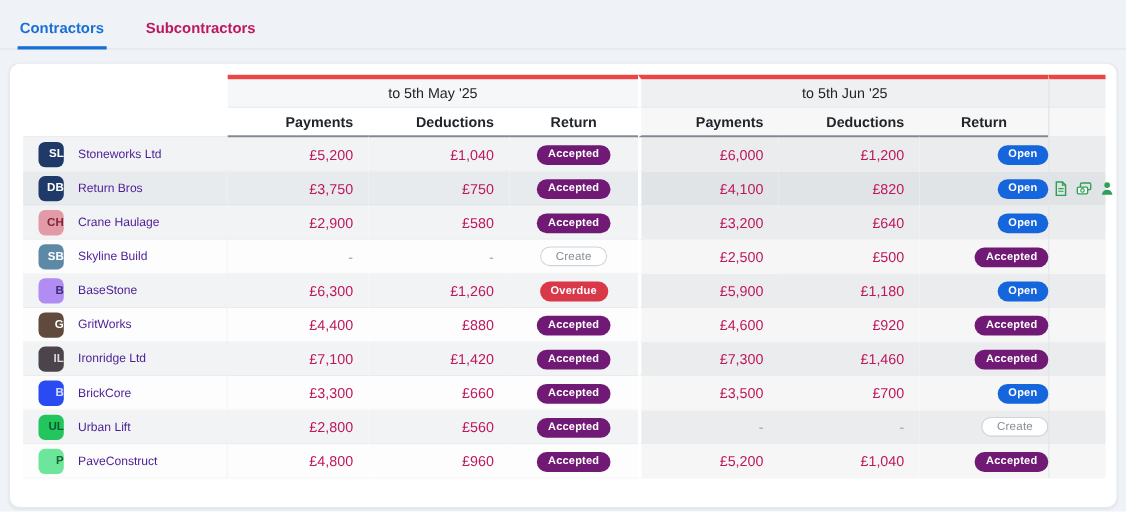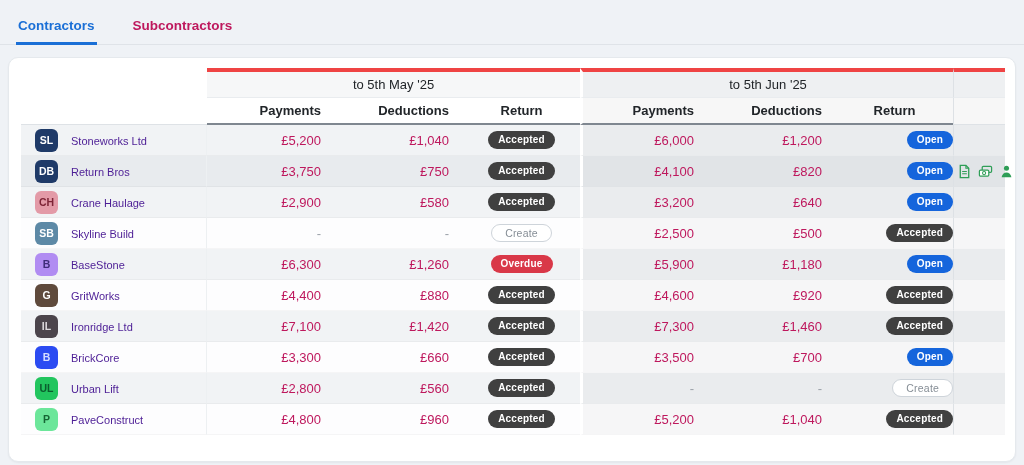--- a/index.html
+++ b/index.html
@@ -76,42 +76,42 @@
   tbody tr.hovered td { background-color: #e8ebee; }
   tbody td { border-bottom: 1px solid rgba(0,0,0,0.03); }
   tbody td.tint-cell { box-shadow: inset 0 0 0 999px rgba(33,37,41,0.03); text-align: right; }
   td.name-cell { padding-left: 14px; border-right: 1px solid #edf0f2; white-space: nowrap; overflow: hidden; }
   .avatar {
     display: inline-block;
     width: 23px; height: 23px;
     border-radius: 6px;
     font-size: 10.5px;
     font-weight: 700;
-    text-align: center;
+    text-align: right;
     line-height: 23px;
     vertical-align: middle;
     margin-right: 13px;
   }
   .cname { vertical-align: middle; font-size: 11px; color: #4c1d95; }
   td.num { text-align: right; padding-right: 14px; color: #be185d; }
   td.num.empty { color: #9aa1a8; }
   td.ret { text-align: center; }
   
   .badge {
     display: inline-block;
     font-size: 10px;
     font-weight: 700;
     line-height: 1;
     padding: 4px 10px;
     border-radius: 9px;
     min-width: 34px;
     letter-spacing: 0.2px;
     cursor: pointer;
   }
-  .badge-accepted { background: #404040; color: #ffffff; }
+  .badge-accepted { background: #701a75; color: #ffffff; }
   .badge-open     { background: #1565dc; color: #ffffff; }
   .badge-overdue  { background: #d93848; color: #ffffff; }
   .badge-create   { background: #ffffff; color: #868e96; border: 1px solid #ced4da; padding: 3px 13px; font-weight: 400; font-size: 10.5px; }
   
   td.actions { text-align: center; white-space: nowrap; }
   .action-icon { display: inline-block; width: 15px; height: 15px; margin: 0 3px; cursor: pointer; vertical-align: middle; }
   .action-icon svg { width: 15px; height: 15px; display: block; }
 </style>
 </head>
 <body>

